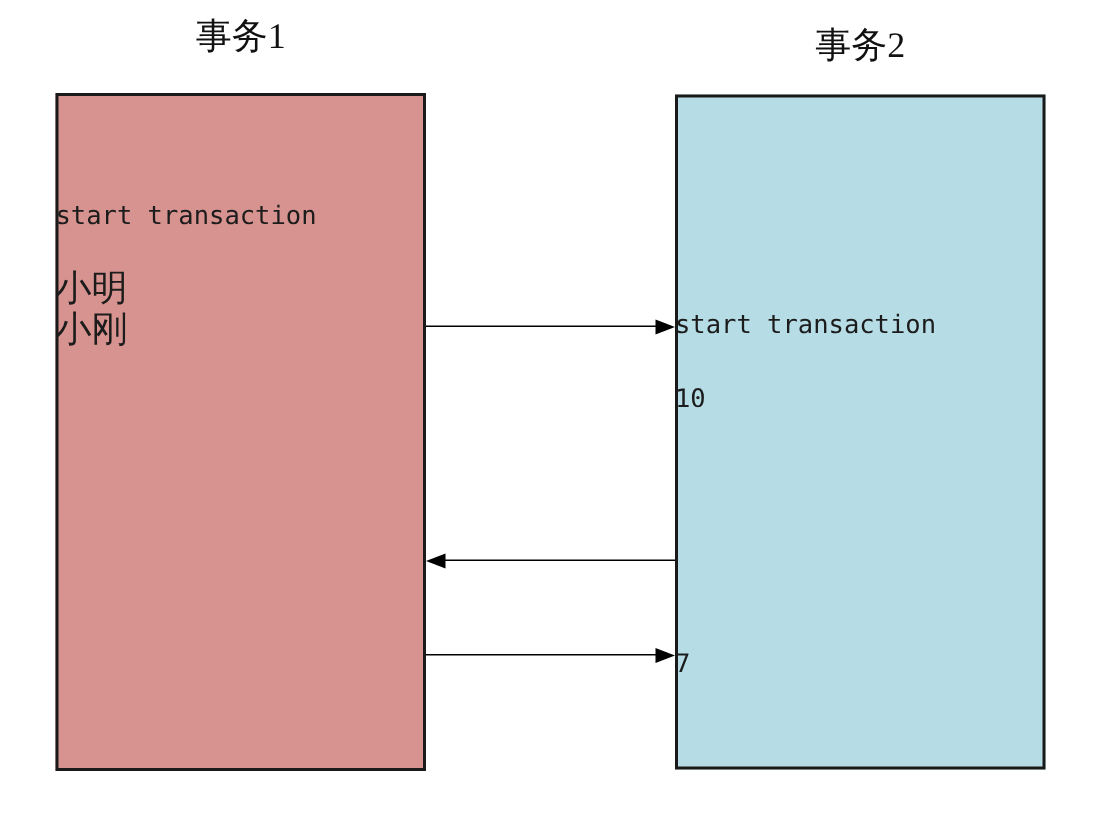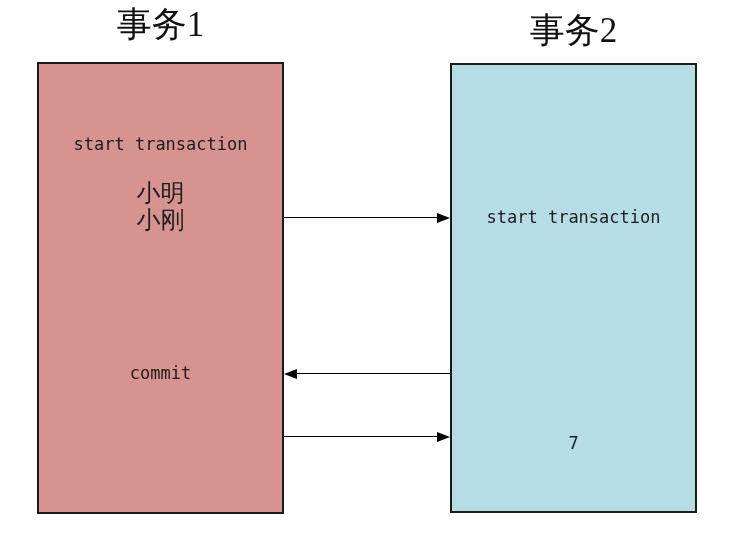--- a/index.html
+++ b/index.html
@@ -13,41 +13,41 @@
     width: 738px;
     height: 550px;
     background: #ffffff;
     overflow: hidden;
     color: #1c1c1c;
   }
   .box-title {
     position: absolute;
     width: 247px;
     text-align: center;
-    font-size: 35px;
+    font-size: 24px;
     line-height: 34px;
     font-family: "Liberation Serif", "DejaVu Serif", serif;
     color: #111111;
     white-space: nowrap;
   }
   #title-t1 { left: 37px; top: 8px; }
   #title-t2 { left: 450px; top: 14px; }
 
   .txn-box {
     position: absolute;
     border: 2px solid #1a1a1a;
     box-sizing: border-box;
   }
   #box-t1 { left: 37px; top: 62px; width: 247px; height: 452px; }
   #box-t2 { left: 450px; top: 63px; width: 247px; height: 450px; }
 
   .box-text {
     position: absolute;
     width: 247px;
-    text-align: center;
+    text-align: left;
     white-space: nowrap;
     color: #1c1c1c;
   }
   .mono {
     font-family: "DejaVu Sans Mono", "Liberation Mono", monospace;
     font-size: 17px;
     line-height: 20px;
   }
   .cjk {
     font-family: "Liberation Serif", "DejaVu Serif", serif;
@@ -110,24 +110,24 @@
   <div class="txn-box" id="box-t1" style="background-color: rgb(215, 147, 144);"></div>
 
   <div class="txn-box" id="box-t2" style="background-color: rgb(182, 220, 230);"></div>
 
   <div class="box-text mono" id="t1-start">start transaction</div>
 
   <div class="box-text cjk" id="t1-row1">小明</div>
 
   <div class="box-text cjk" id="t1-row2">小刚</div>
 
-  <div class="box-text mono" id="t1-commit">commit</div>
 
   <div class="box-text mono" id="t2-start">start transaction</div>
 
+  <div class="box-text mono" id="t2-val1">10</div>
 
   <div class="box-text mono" id="t2-val2">7</div>
 
   <div class="arrow dir-right" id="arrow-1">
     <div class="shaft"></div>
     <div class="head"></div>
   </div>
 
   <div class="arrow dir-left" id="arrow-2">
     <div class="shaft"></div>

